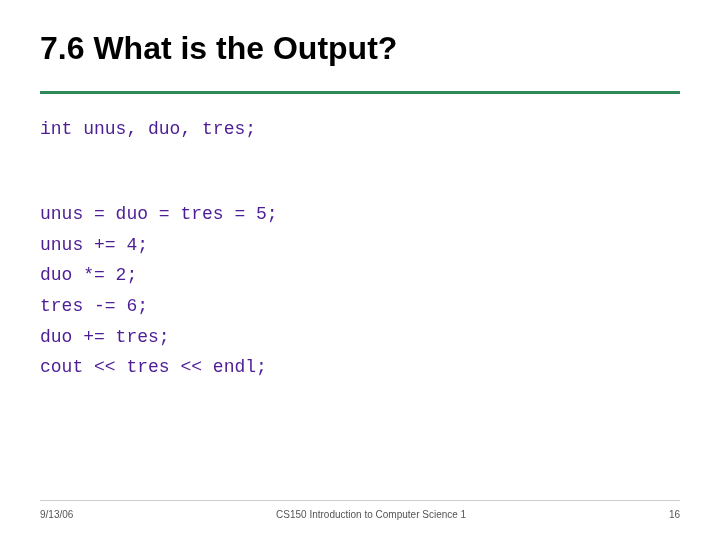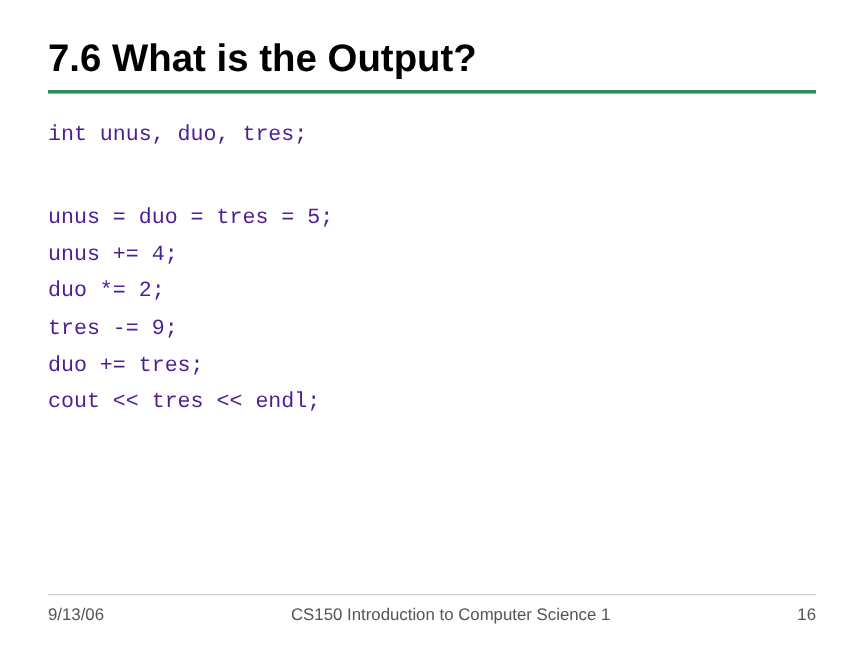--- a/index.html
+++ b/index.html
@@ -23,21 +23,21 @@
       background: #ffffff;
       padding: 30px 40px 20px 40px;
       display: flex;
       flex-direction: column;
     }
 
     .title {
       font-size: 32px;
       font-weight: bold;
       color: #000000;
-      margin-bottom: 8px;
+      margin-bottom: 24px;
     }
 
     .divider {
       height: 3px;
       background: #2e8b57;
       margin-bottom: 20px;
     }
 
     .code-block {
       font-family: 'Courier New', Courier, monospace;
@@ -45,30 +45,30 @@
       color: #4c1d95;
       line-height: 1.7;
       flex: 1;
     }
 
     .code-line {
       display: block;
     }
 
     .code-line.spaced-top {
-      margin-top: 8px;
+      margin-top: 24px;
     }
 
     .footer {
       display: flex;
       justify-content: space-between;
       align-items: center;
       border-top: 1px solid #cccccc;
       padding-top: 8px;
-      font-size: 14px;
+      font-size: 10px;
       color: #555555;
     }
 
     .footer-center {
       flex: 1;
       text-align: center;
     }
   </style>
 </head>
 <body>
@@ -76,21 +76,21 @@
 <div class="slide">
   <div class="title">7.6 What is the Output?</div>
   <div class="divider"></div>
 
   <div class="code-block">
     <span class="code-line">int unus, duo, tres;</span>
     <br>
     <span class="code-line spaced-top">unus = duo = tres = 5;</span>
     <span class="code-line">unus += 4;</span>
     <span class="code-line">duo *= 2;</span>
-    <span class="code-line">tres -= 9;</span>
+    <span class="code-line">tres -= 6;</span>
     <span class="code-line">duo += tres;</span>
     <span class="code-line">cout &lt;&lt; tres &lt;&lt; endl;</span>
   </div>
 
   <div class="footer">
     <span>9/13/06</span>
     <span class="footer-center">CS150 Introduction to Computer Science 1</span>
     <span>16</span>
   </div>
 </div>

